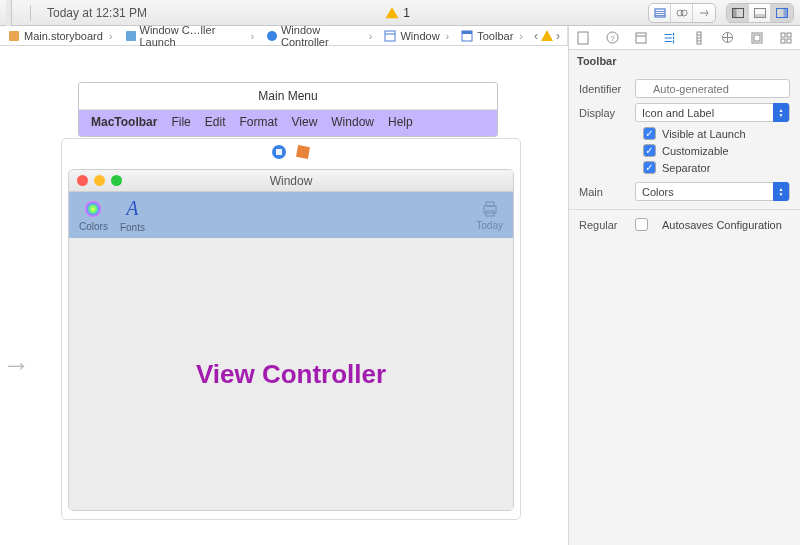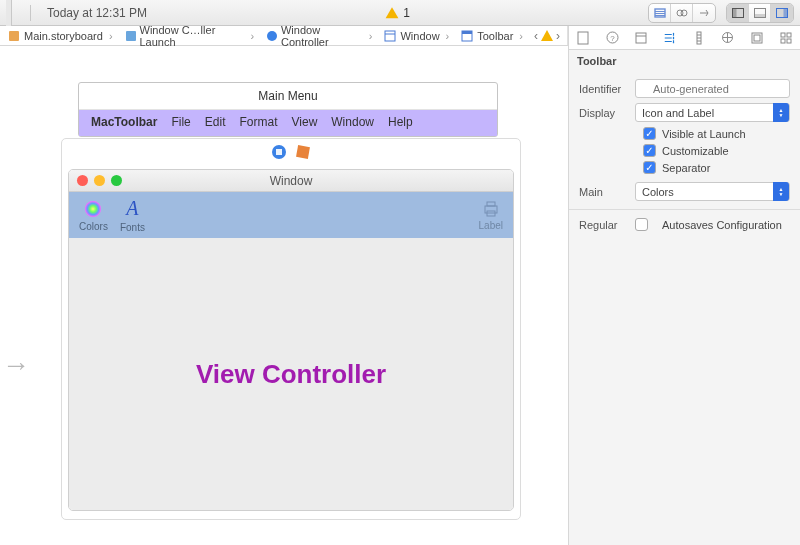--- a/index.html
+++ b/index.html
@@ -332,21 +332,21 @@
           <span style="font-family:Georgia,serif;font-style:italic;font-size:20px;color:#2d54c4;">A</span>
           <span>Fonts</span>
         </div>
         <div class="tb-spacer"></div>
         <div class="tb-item" style="opacity:.6">
           <svg width="18" height="18">
               <rect x="3" y="6" width="12" height="7" fill="none" stroke="#5a7397"></rect>
               <rect x="5" y="2" width="8" height="4" fill="none" stroke="#5a7397"></rect>
               <rect x="5" y="11" width="8" height="5" fill="none" stroke="#5a7397"></rect>
             </svg>
-          <span>Label</span>
+          <span>Today</span>
         </div>
       </div>
       <div class="wf-content">
         <span>View Controller</span>
       </div>
     </div>
   </div>
 
   <div class="arrowin">→</div>
 

